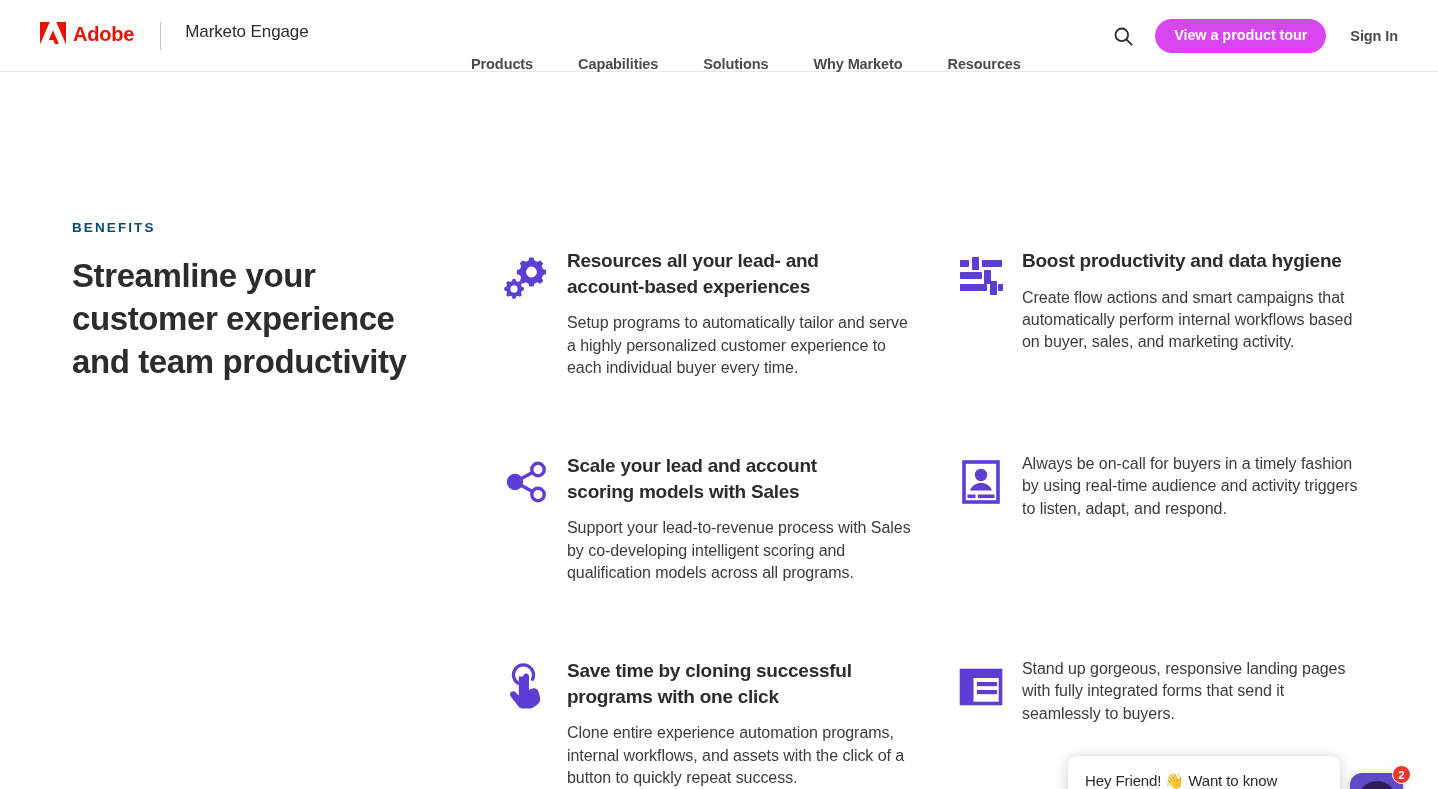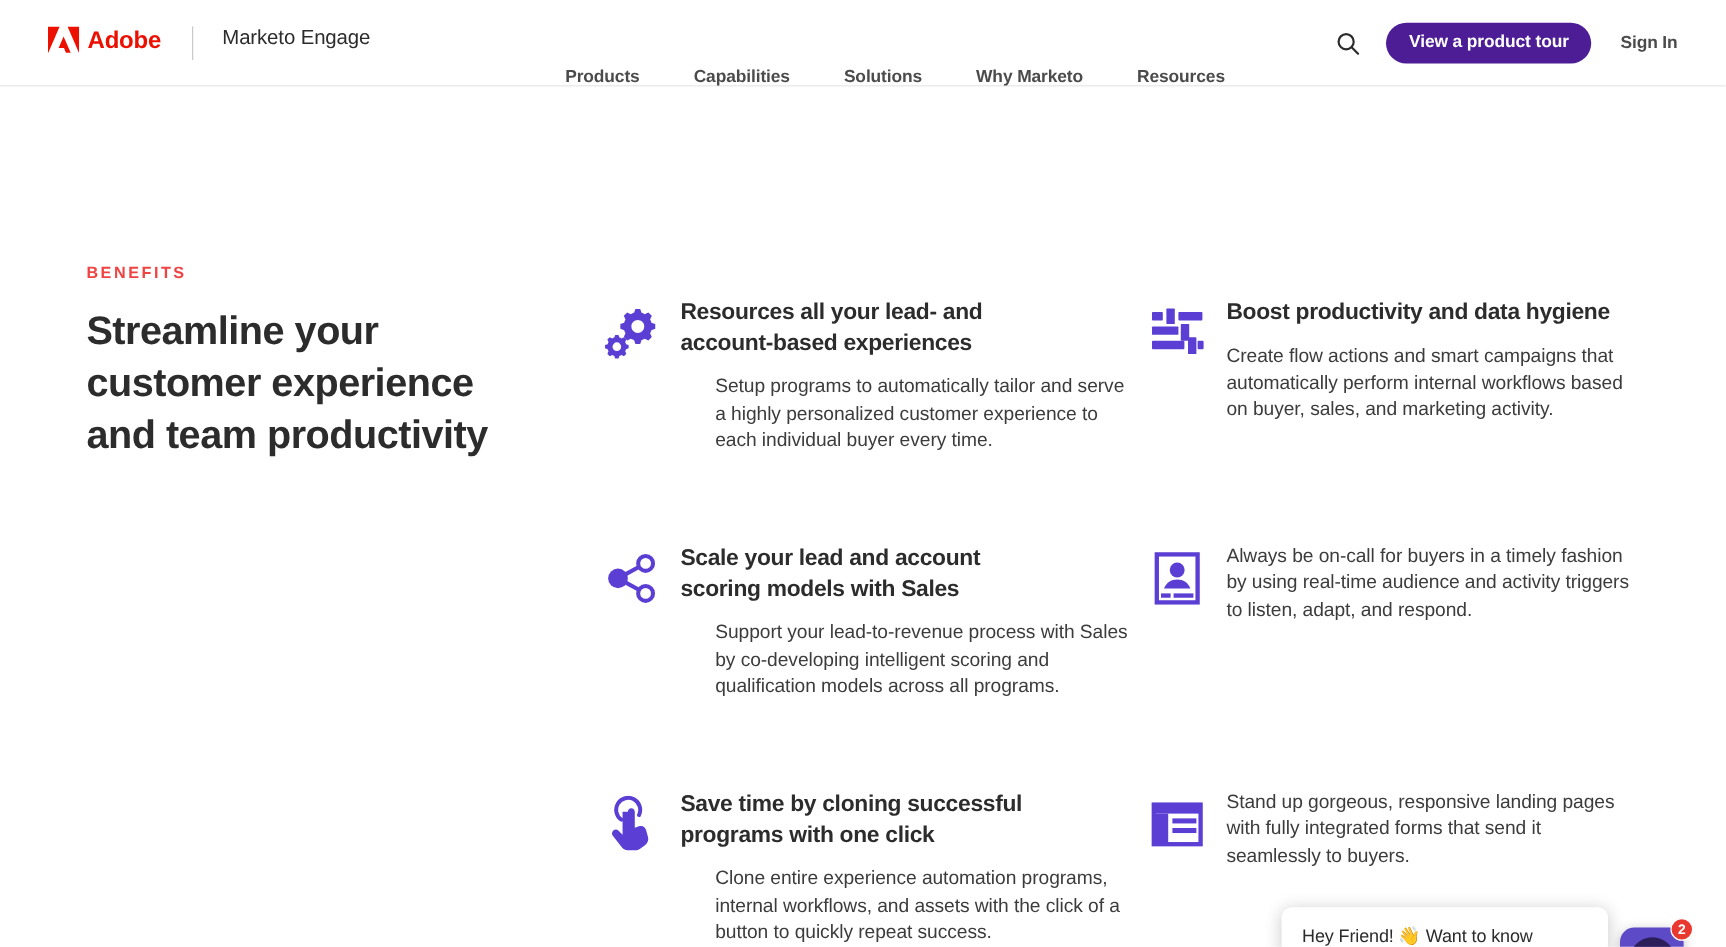--- a/index.html
+++ b/index.html
@@ -79,21 +79,21 @@
     align-items: center;
     gap: 0;
   }
   .search-btn {
     width: 26px; height: 26px;
     display: flex; align-items: center; justify-content: center;
     cursor: pointer;
     margin-right: 19px;
   }
   .tour-btn {
-    background: #4c1d95;
+    background: #d946ef;
     color: #ffffff;
     font-size: 14.5px;
     font-weight: 700;
     border: none;
     border-radius: 18px;
     padding: 9px 19px 10px;
     cursor: pointer;
     letter-spacing: -0.1px;
     font-family: "Liberation Sans", sans-serif;
     line-height: 1.1;
@@ -111,21 +111,21 @@
   
   .page { position: relative; width: 1438px; height: 717px; }
 
   .intro {
     position: absolute;
     left: 72px;
     top: 148px;
     width: 380px;
   }
   .eyebrow {
-    color: #ef4444;
+    color: #0c4a6e;
     font-size: 13.5px;
     font-weight: 700;
     letter-spacing: 2.1px;
     margin-bottom: 20px;
   }
   .intro-title {
     font-size: 33px;
     line-height: 1.30;
     font-weight: 700;
     color: #2c2c2c;
@@ -161,21 +161,21 @@
   }
   .cell-desc {
     font-size: 16px;
     line-height: 1.40;
     color: #3c3c3c;
     letter-spacing: -0.05px;
   }
   .cell-right .cell-title { max-width: 330px; }
   .cell-right .cell-desc { max-width: 345px; }
   .cell-left .cell-title { max-width: 320px; }
-  .cell-left .cell-desc { max-width: 350px; margin-left: 29px; }
+  .cell-left .cell-desc { max-width: 350px; }
 
   
   .chat-bubble {
     position: absolute;
     left: 1068px;
     top: 684px;
     width: 272px;
     background: #ffffff;
     border-radius: 9px;
     box-shadow: 0 2px 14px rgba(0,0,0,0.20);

